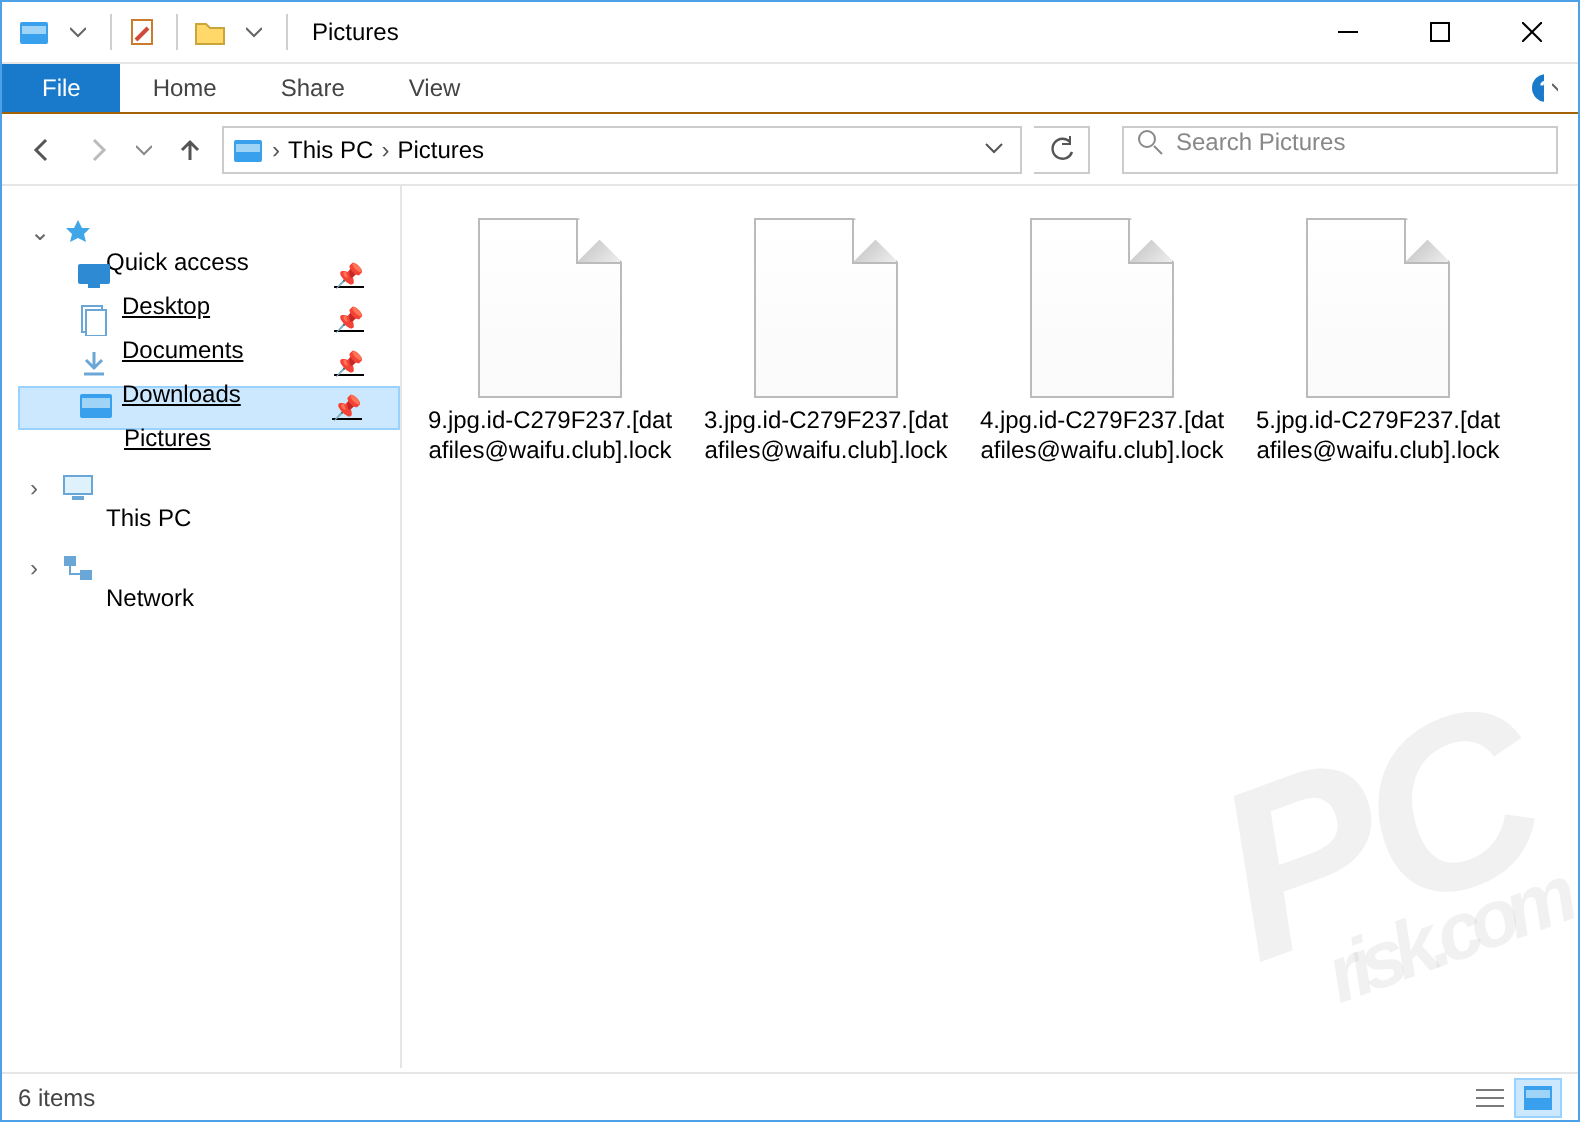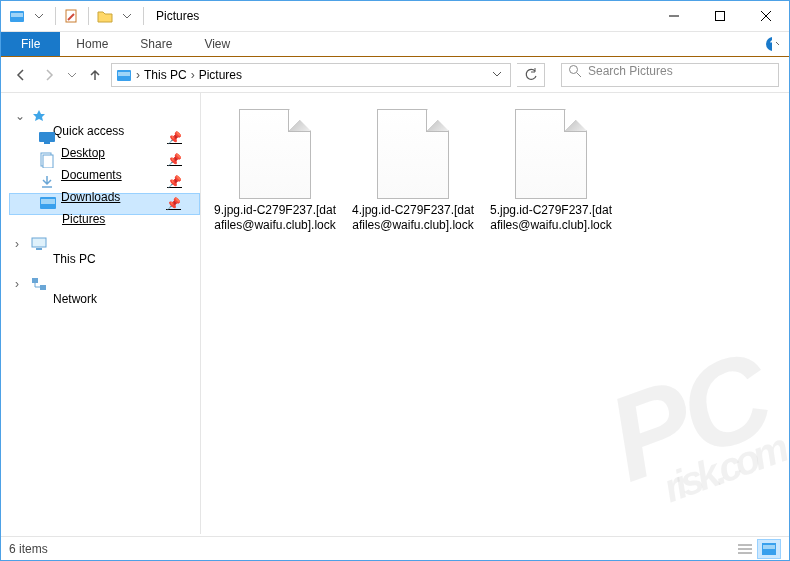--- a/index.html
+++ b/index.html
@@ -276,20 +276,28 @@
 
   <div class="content">
     <div class="grid" id="file-grid">
         <div class="file">
           <div class="file-icon">
             <div class="page">
               <div class="fold"></div>
             </div>
           </div>
           <div class="file-name">9.jpg.id-C279F237.[datafiles@waifu.club].lock</div>
+        </div>
+        <div class="file">
+          <div class="file-icon">
+            <div class="page">
+              <div class="fold"></div>
+            </div>
+          </div>
+          <div class="file-name">3.jpg.id-C279F237.[datafiles@waifu.club].lock</div>
         </div>
         <div class="file">
           <div class="file-icon">
             <div class="page">
               <div class="fold"></div>
             </div>
           </div>
           <div class="file-name">4.jpg.id-C279F237.[datafiles@waifu.club].lock</div>
         </div>
         <div class="file">

